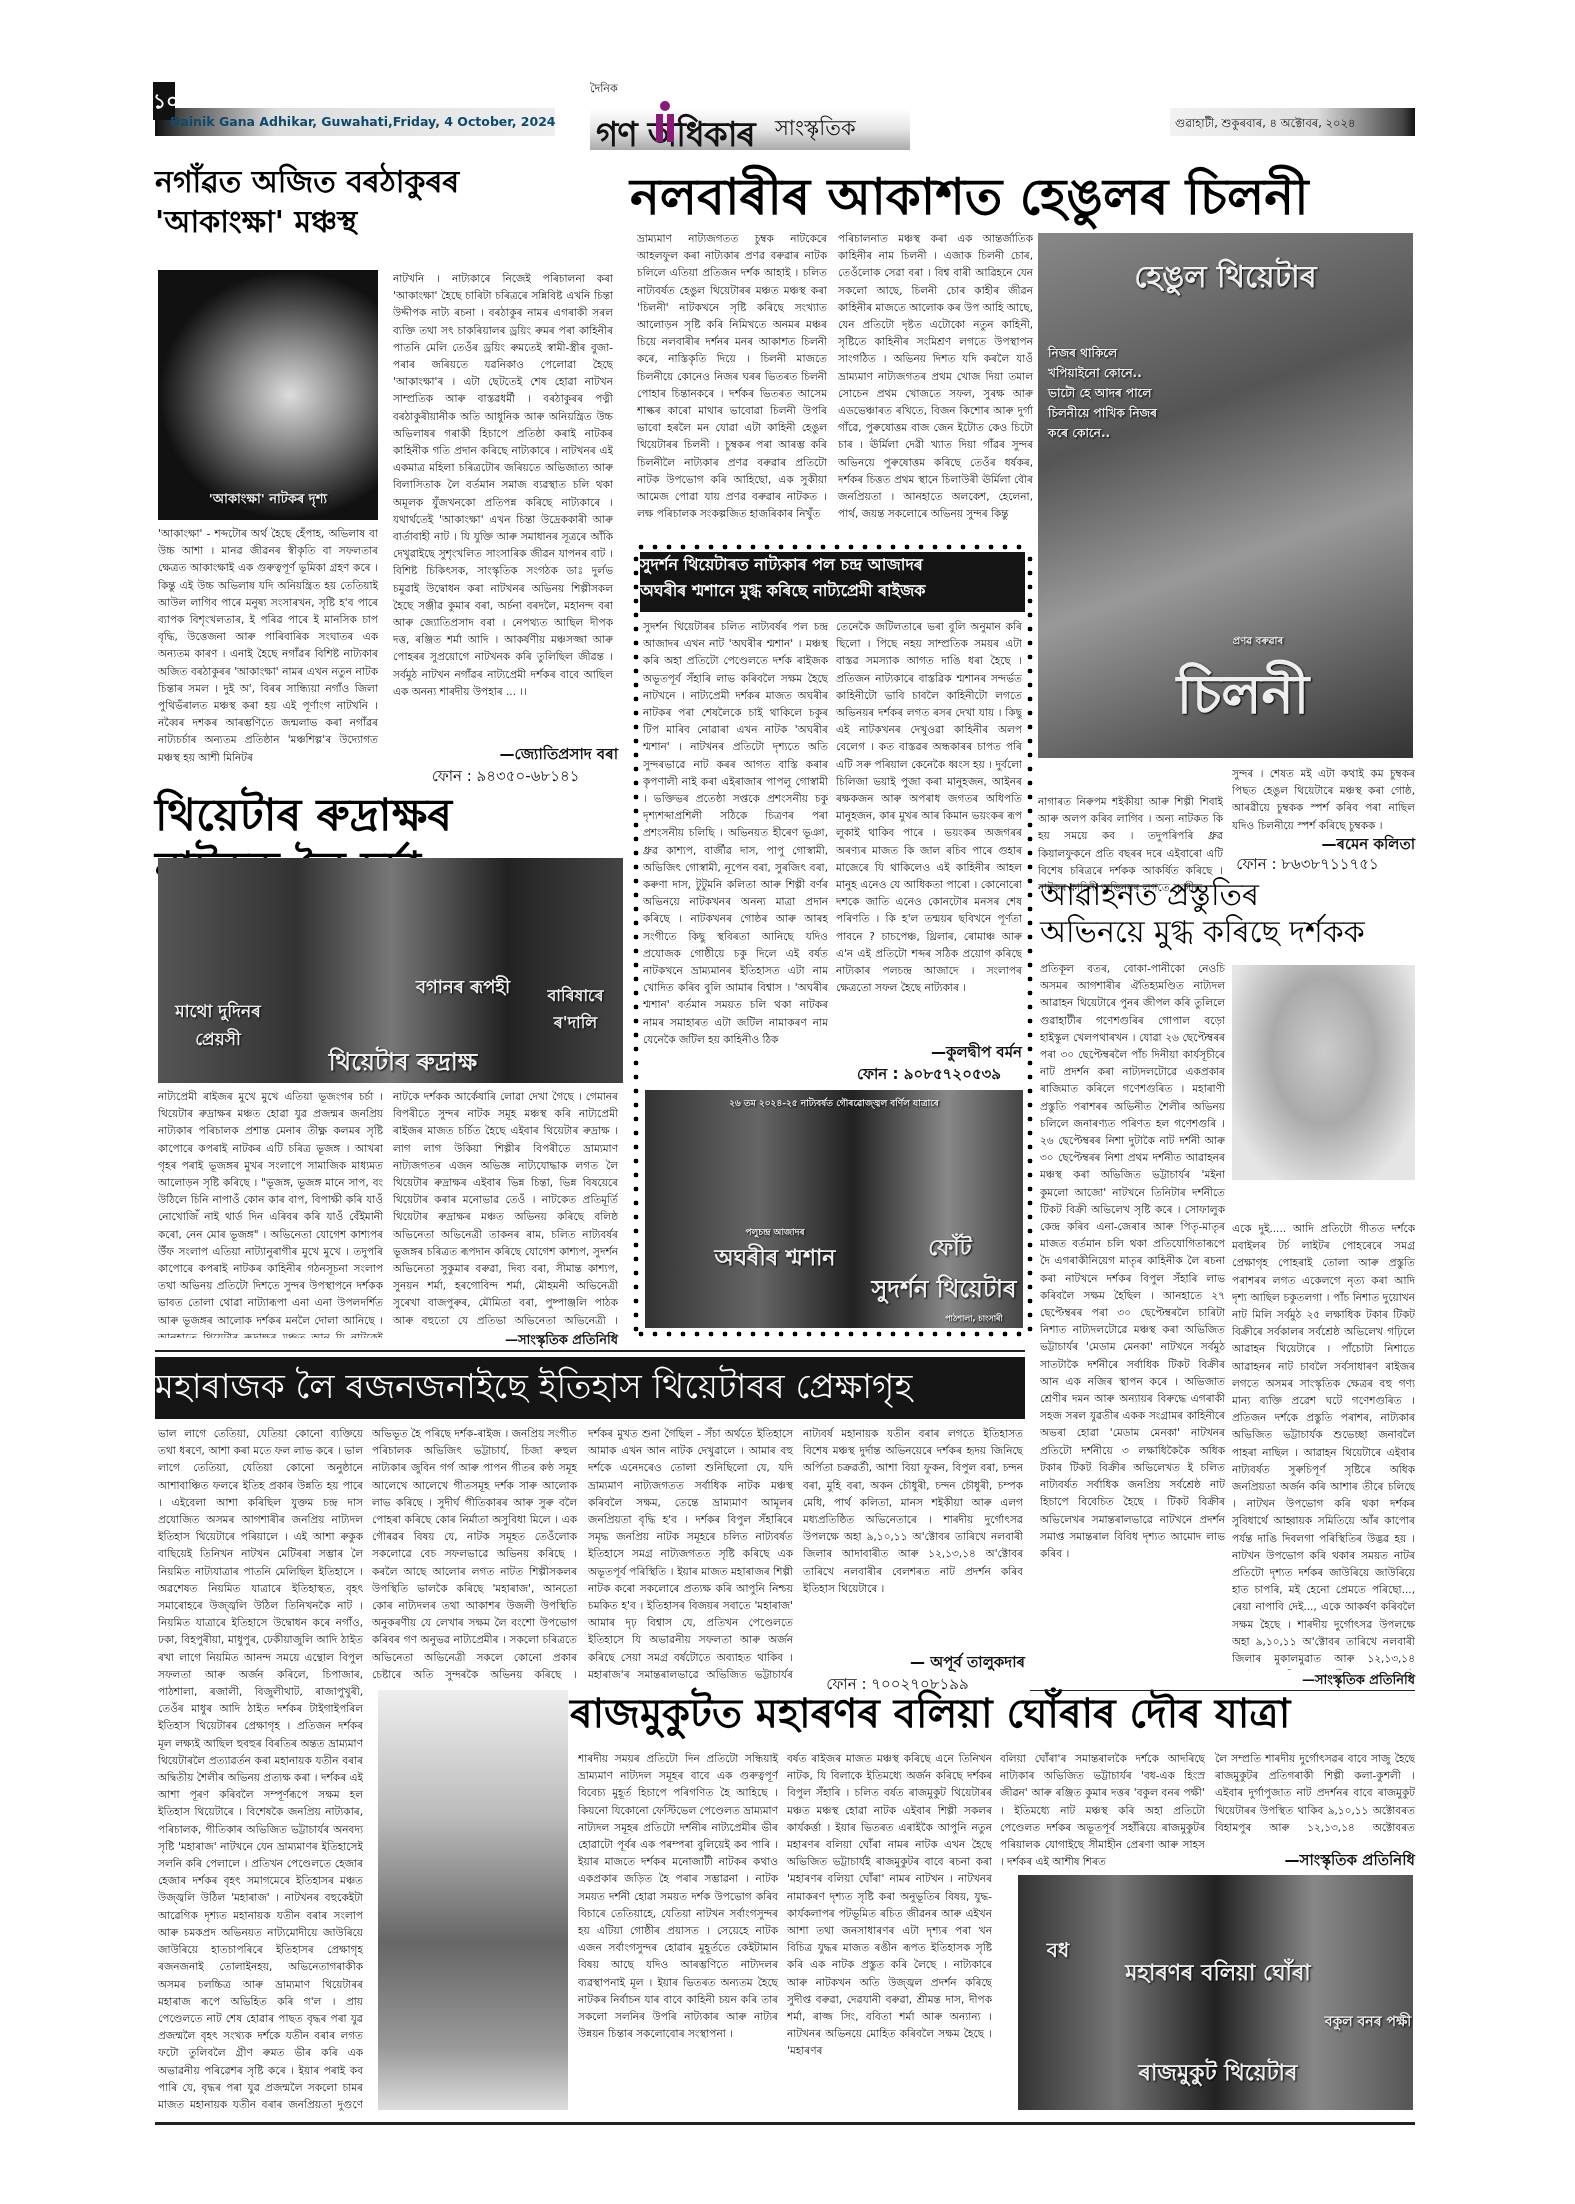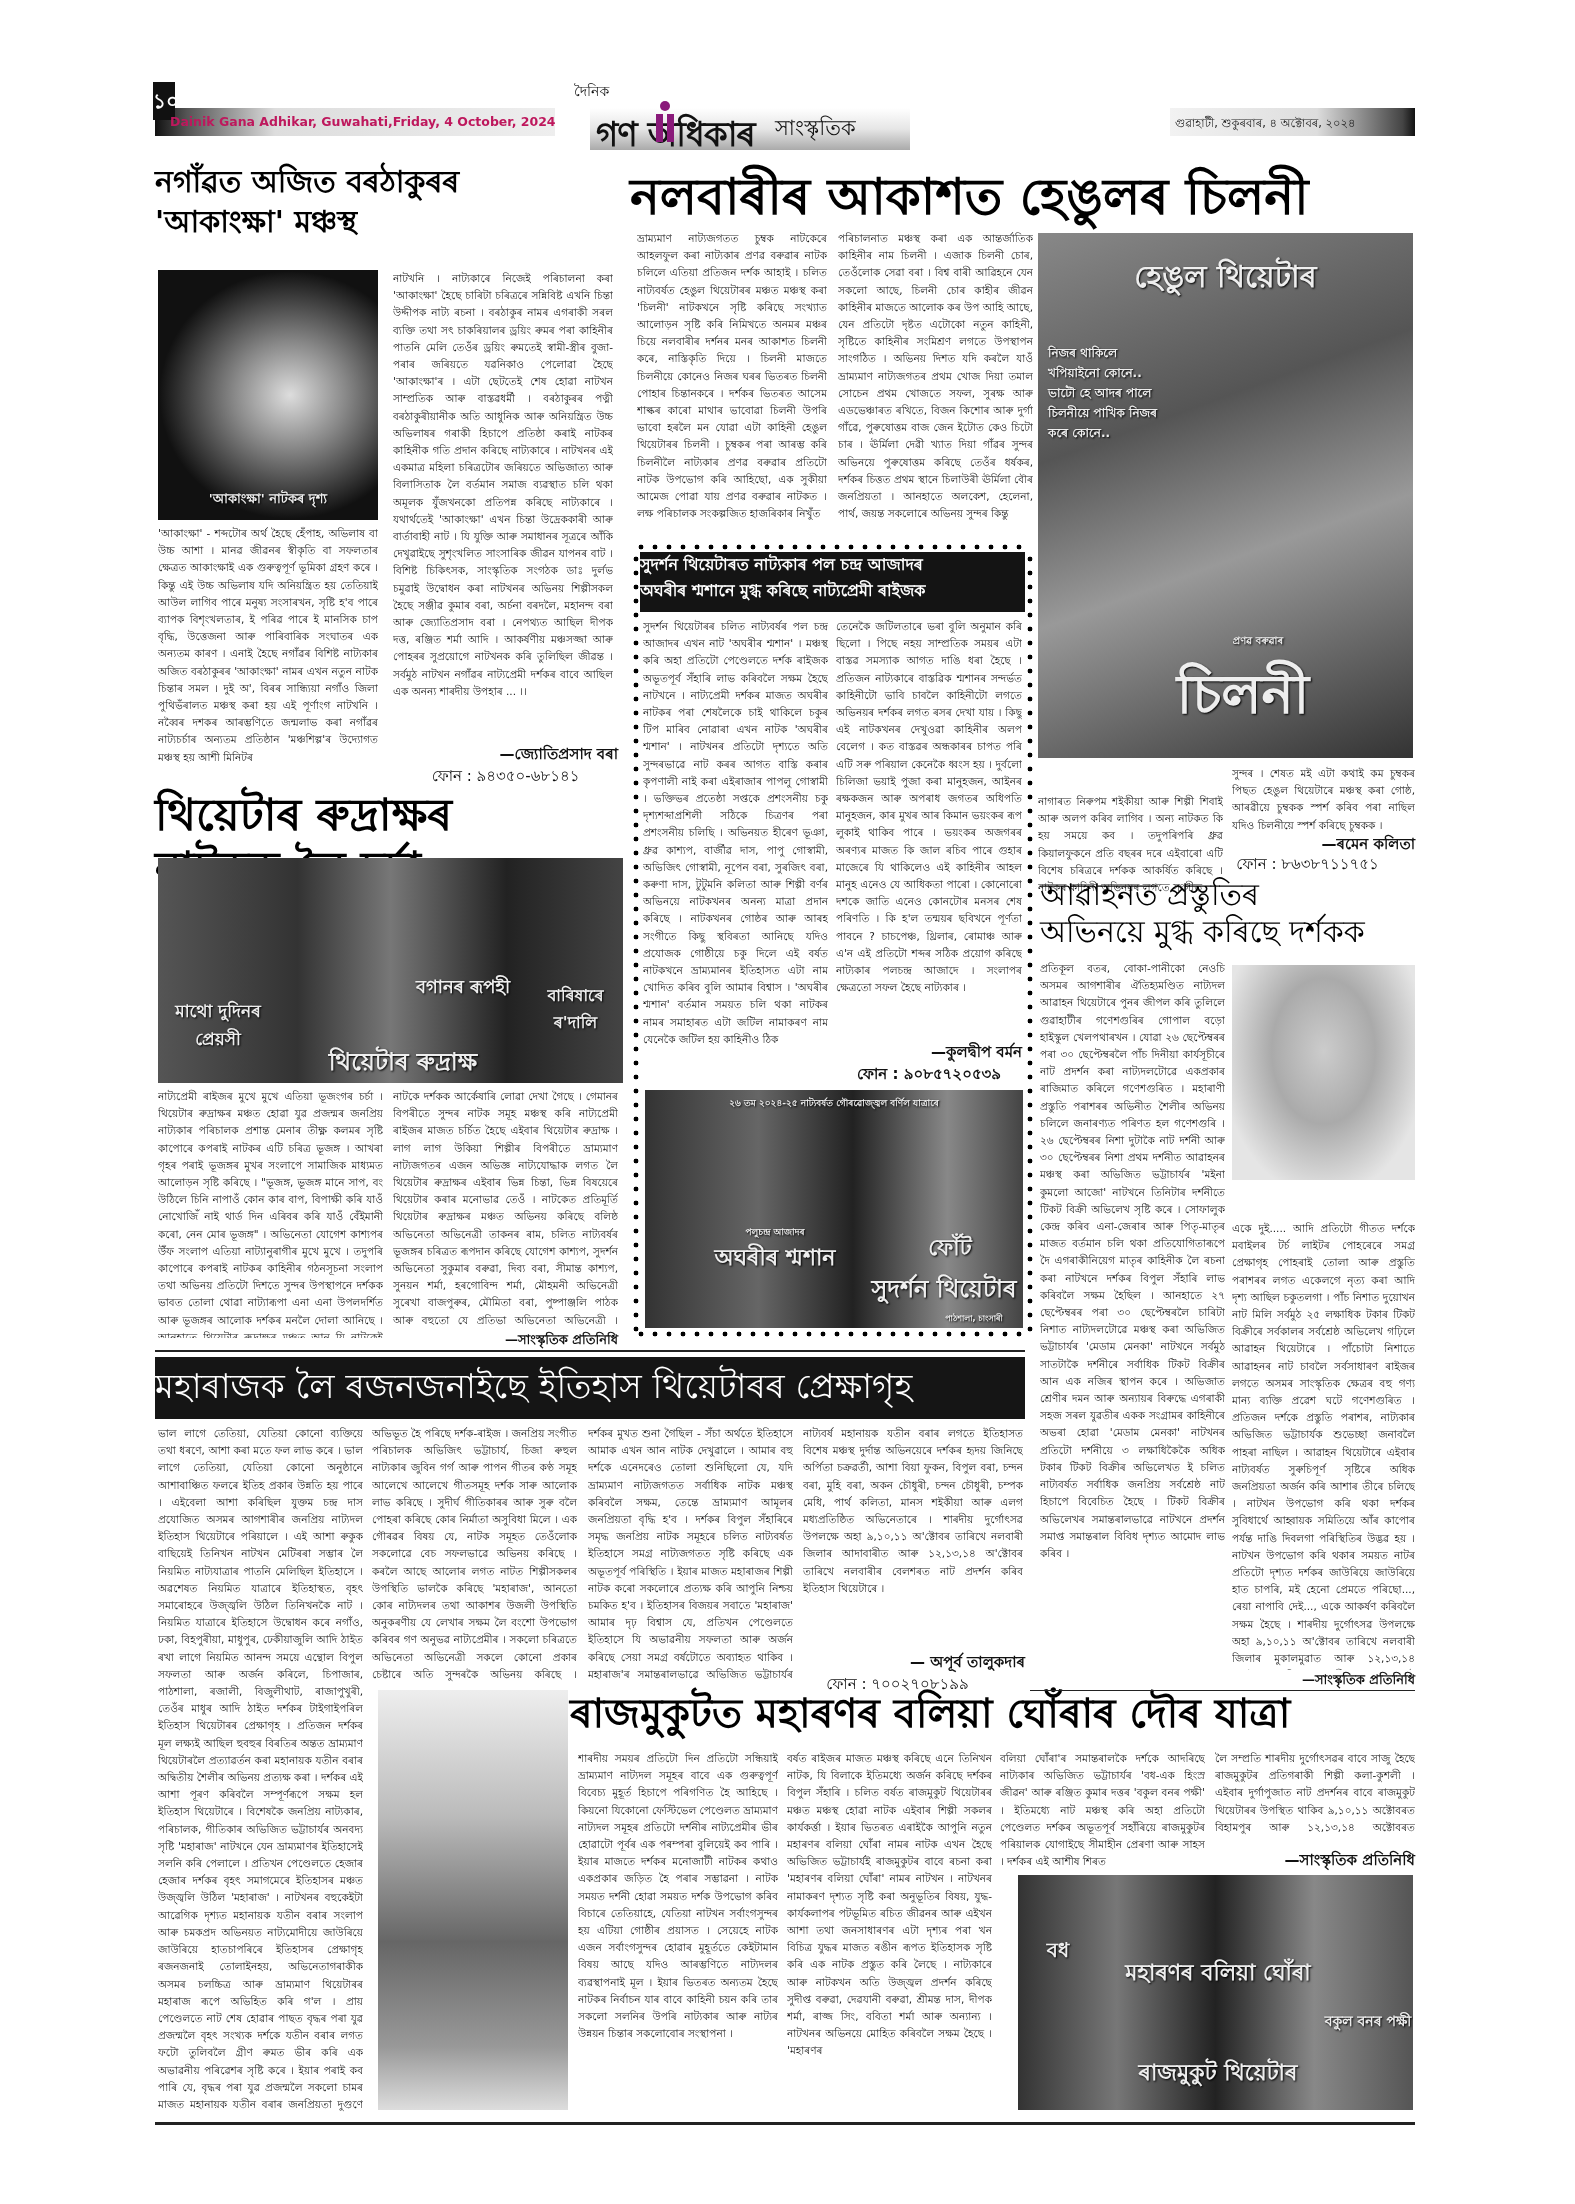--- a/index.html
+++ b/index.html
@@ -13,25 +13,25 @@
   .photo { background: #777; overflow: hidden; }
   .photo-label { color: #eee; font-family: "DejaVu Sans", sans-serif; font-weight: bold; text-align: center; position: absolute; left: 0; right: 0; text-shadow: 1px 1px 2px #000; }
   .rule { background: #222; position: absolute; }
   .dots { position: absolute; background-image: radial-gradient(circle, #000 2.4px, transparent 2.6px); }
 
   
   .mast-left { left: 155px; top: 108px; width: 400px; height: 28px; background: linear-gradient(90deg, #111 0%, #555 8%, #ddd 30%, #eee 100%); }
   .mast-right { left: 1170px; top: 108px; width: 245px; height: 28px; background: linear-gradient(90deg, #f2f2f2 0%, #ddd 60%, #444 95%, #111 100%); }
   .page-num { left: 153px; top: 82px; width: 22px; height: 38px; background: #111; color: #fff; font-weight: bold; font-size: 20px; text-align: center; line-height: 38px; }
   .mast-center { left: 590px; top: 108px; width: 320px; height: 42px; background: linear-gradient(180deg, #fff 0%, #e6e6e6 50%, #aaa 100%); }
-  .logo-daily { left: 574px; top: 80px; font-size: 14px; font-family: "DejaVu Serif", serif; }
+  .logo-daily { left: 590px; top: 80px; font-size: 11px; font-family: "DejaVu Serif", serif; }
   .logo-main { left: 596px; top: 108px; font-size: 34px; font-weight: bold; font-family: "DejaVu Serif", serif; letter-spacing: -1px; }
   .logo-fig { left: 652px; top: 100px; width: 26px; height: 44px; }
   .section-tag { left: 775px; top: 112px; font-size: 21px; font-family: "DejaVu Serif", serif; }
-  .mast-date-en { left: 170px; top: 114px; font-size: 12.5px; font-weight: bold; color: #be185d; }
+  .mast-date-en { left: 170px; top: 114px; font-size: 12.5px; font-weight: bold; color: #0c4a6e; }
   .mast-date-as { left: 1175px; top: 115px; font-size: 11.5px; color: #222; text-align: center; }
 </style>
 </head>
 <body>
 
 <div class="abs mast-left"></div>
 <div class="abs page-num">১০</div>
 <div class="abs mast-date-en">Dainik Gana Adhikar, Guwahati,Friday, 4 October, 2024</div>
 <div class="abs mast-center"></div>
 <div class="abs logo-daily">দৈনিক</div>

